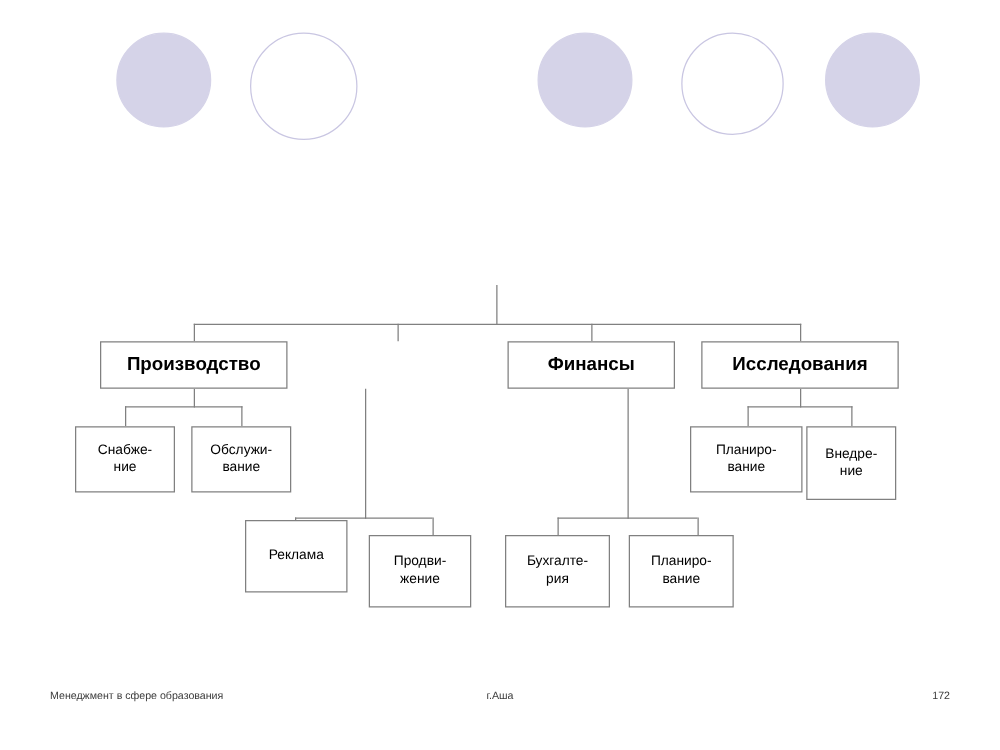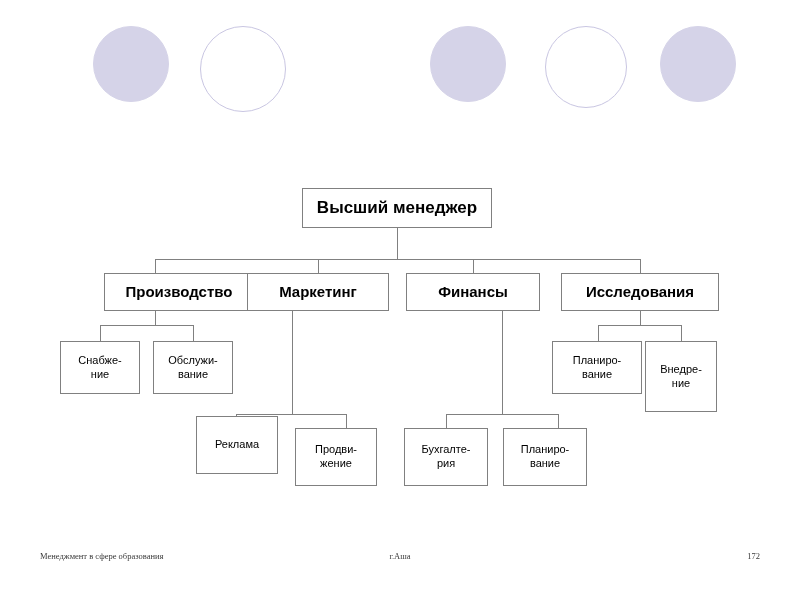--- a/index.html
+++ b/index.html
@@ -78,21 +78,21 @@
   }
   .conn-v { width: 1px; }
   .conn-h { height: 1px; }
 
   
   .footer {
     position: absolute;
     font-size: 8.5px;
     color: #3a3a3a;
     line-height: 1.45;
-    font-family: Liberation Serif, serif;
+    font-family: Liberation Sans, sans-serif;
   }
   #footer-left  { left: 40px;  top: 550px; width: 280px; text-align: left; }
   #footer-center{ left: 330px; top: 550px; width: 140px; text-align: center; }
   #footer-right { left: 640px; top: 550px; width: 120px; text-align: right; }
 </style>
 </head>
 <body>
 
 <div id="slide">
 
@@ -124,31 +124,25 @@
   <div class="conn conn-v" style="left:292px; top:311px; height:104px;"></div>
   <div class="conn conn-h" style="left:236px; top:414px; width:110px;"></div>
   <div class="conn conn-v" style="left:236px; top:414px; height:14px;"></div>
   <div class="conn conn-v" style="left:346px; top:414px; height:14px;"></div>
 
   <div class="conn conn-v" style="left:502px; top:311px; height:104px;"></div>
   <div class="conn conn-h" style="left:446px; top:414px; width:112px;"></div>
   <div class="conn conn-v" style="left:446px; top:414px; height:14px;"></div>
   <div class="conn conn-v" style="left:558px; top:414px; height:14px;"></div>
 
-  <div class="node node-l1" style="left:302px; top:188px; width:190px; height:40px;">
-    <span class="node-label">Высший менеджер</span>
-  </div>
 
-  <div class="node node-l2" style="left:80px; top:273px; width:150px; height:38px;margin-left:24px;">
+  <div class="node node-l2" style="left:80px; top:273px; width:150px; height:38px;">
     <span class="node-label">Производство</span>
   </div>
 
-  <div class="node node-l2" style="left:247px; top:273px; width:142px; height:38px;">
-    <span class="node-label">Маркетинг</span>
-  </div>
 
   <div class="node node-l2" style="left:561px; top:273px; width:158px; height:38px;">
     <span class="node-label">Исследования</span>
   </div>
 
   <div class="node node-l2" style="left:406px; top:273px; width:134px; height:38px;">
     <span class="node-label">Финансы</span>
   </div>
 
   <div class="node node-l3" style="left:60px; top:341px; width:80px; height:53px;">
@@ -159,21 +153,21 @@
   <div class="node node-l3" style="left:153px; top:341px; width:80px; height:53px;">
     <span class="node-label">Обслужи-
 вание</span>
   </div>
 
   <div class="node node-l3" style="left:552px; top:341px; width:90px; height:53px;">
     <span class="node-label">Планиро-
 вание</span>
   </div>
 
-  <div class="node node-l3" style="left:645px; top:341px; width:72px; height:71px;">
+  <div class="node node-l3" style="left:645px; top:341px; width:72px; height:59px;">
     <span class="node-label">Внедре-
 ние</span>
   </div>
 
   <div class="node node-l3" style="left:196px; top:416px; width:82px; height:58px;">
     <span class="node-label">Реклама</span>
   </div>
 
   <div class="node node-l3" style="left:295px; top:428px; width:82px; height:58px;">
     <span class="node-label">Продви-

